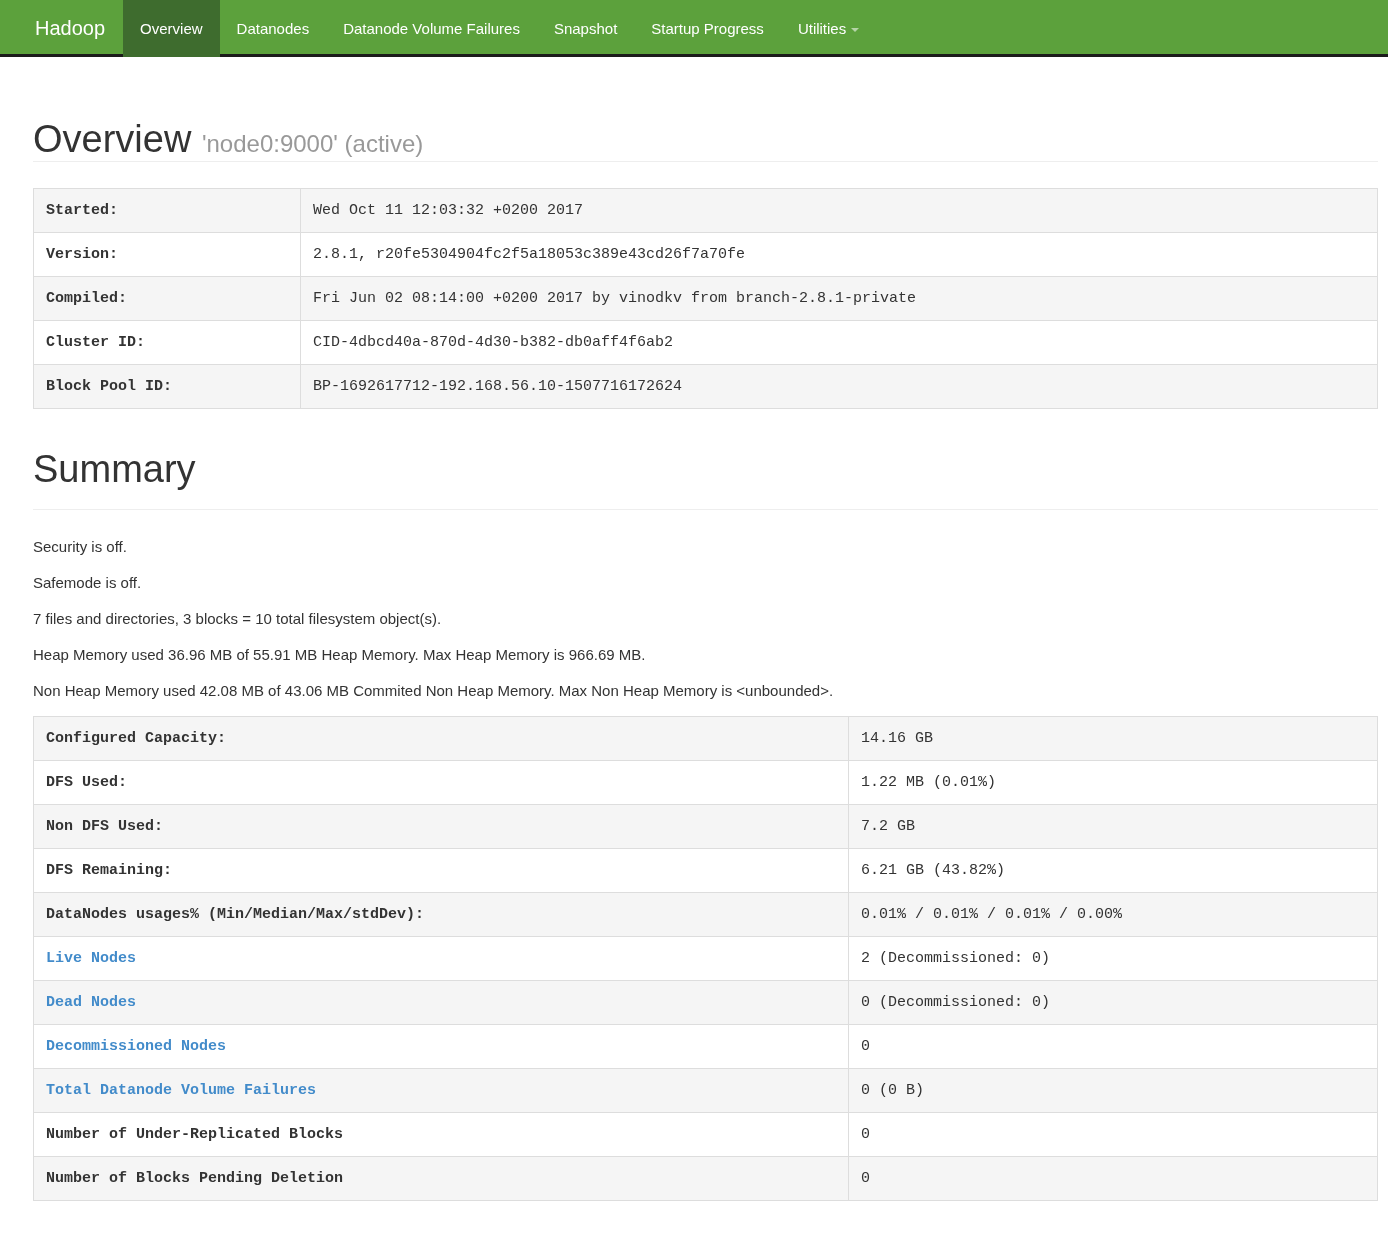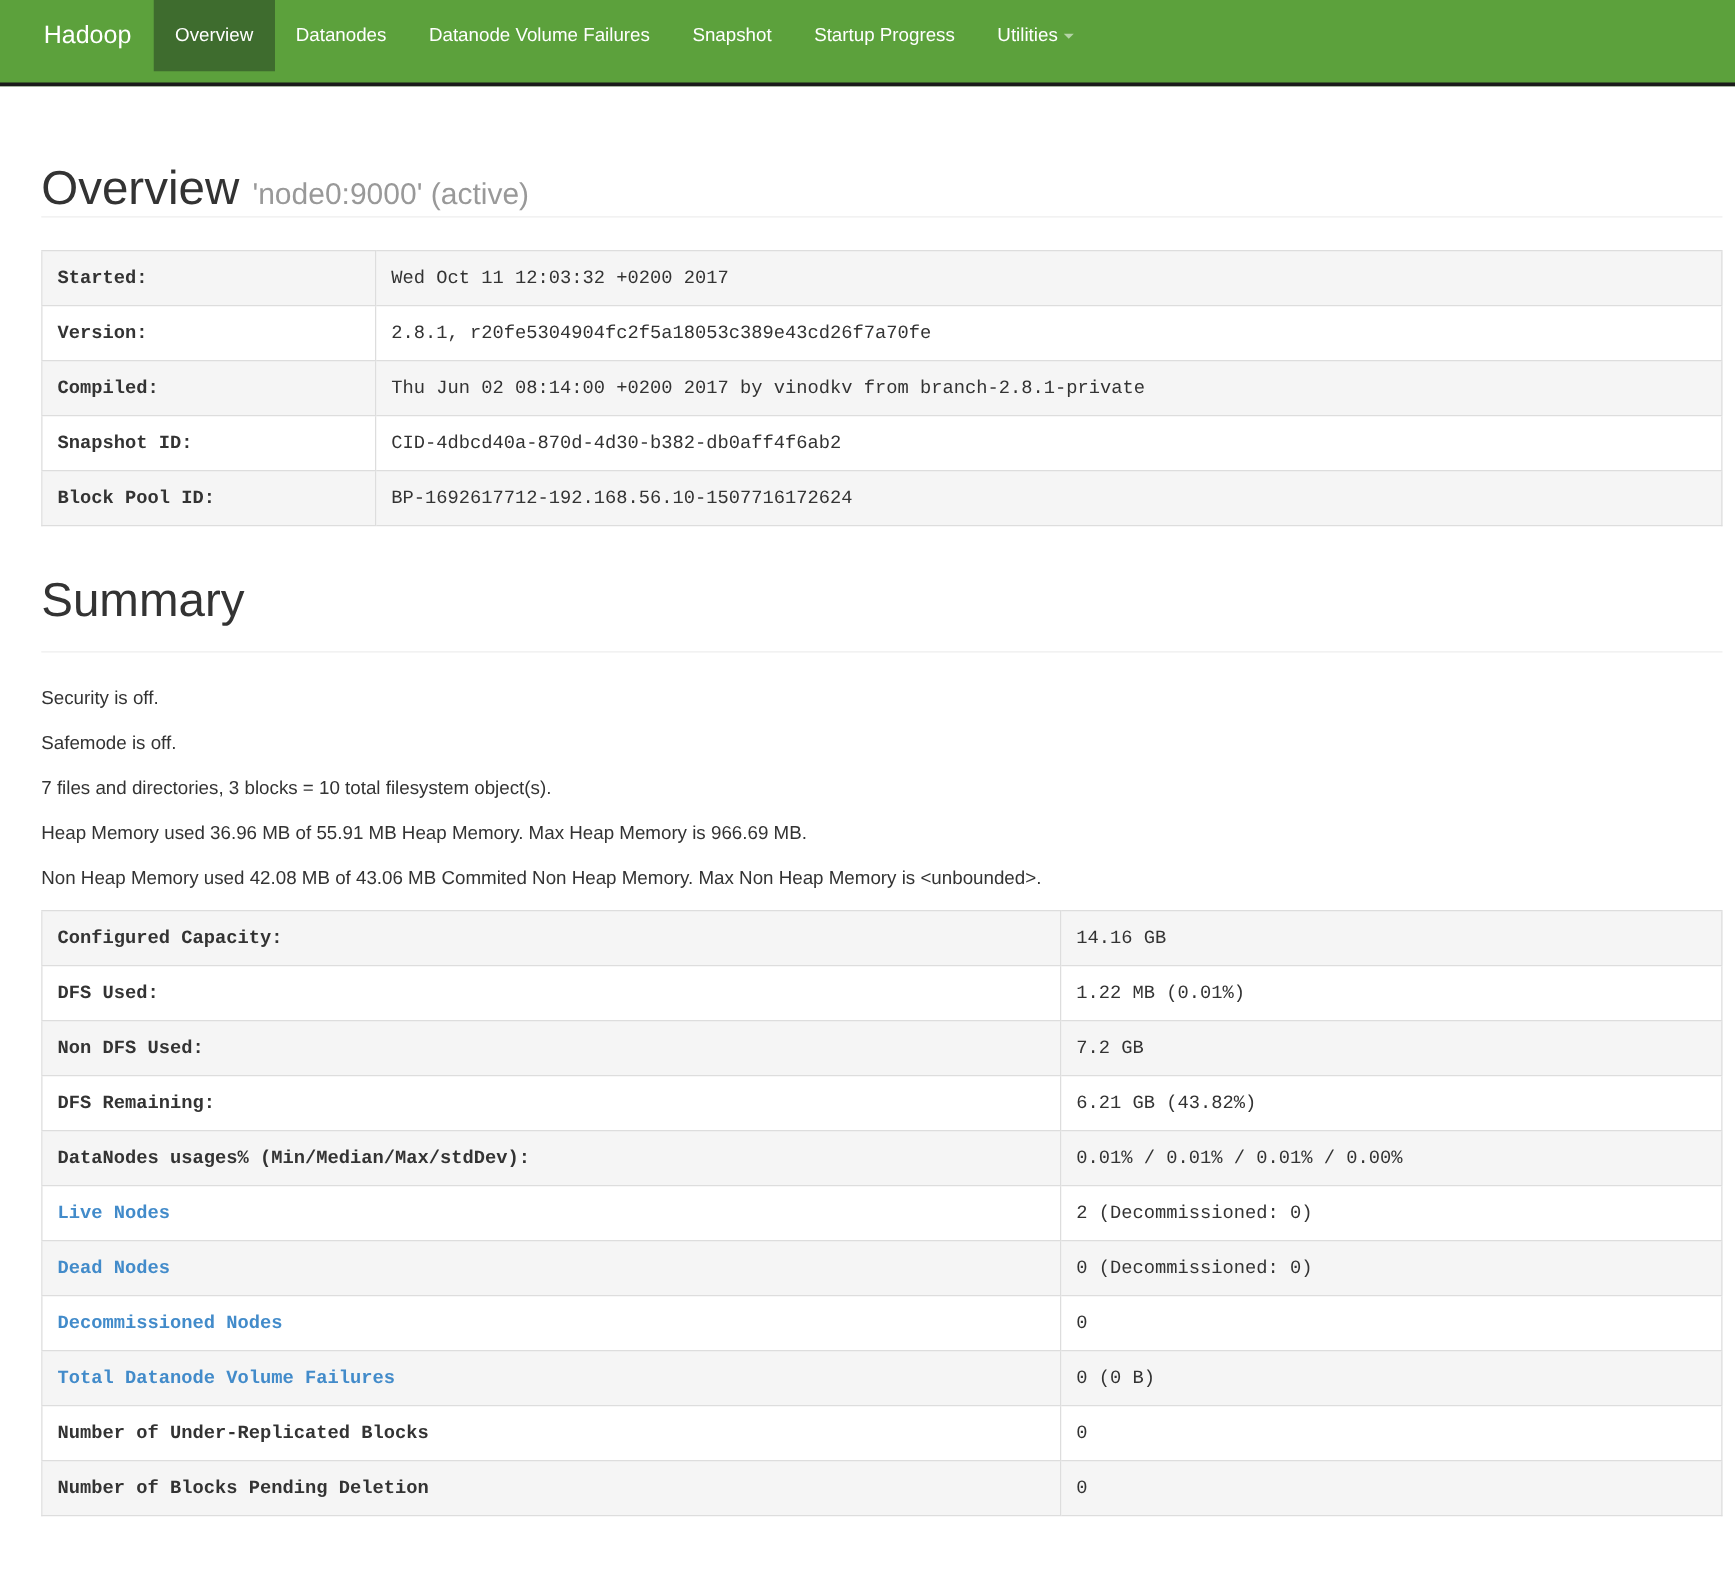--- a/index.html
+++ b/index.html
@@ -15,21 +15,21 @@
   }
   *{box-sizing:border-box;}
   html,body{margin:0;padding:0;}
   body{
     width:1388px;height:1260px;overflow:hidden;background:#fff;
     font-family:"Liberation Sans","DejaVu Sans",sans-serif;
     color:var(--text-dark);font-size:15px;
   }
   
   .navbar{
-    height:69px;background:var(--navbar-green);
+    height:57px;background:var(--navbar-green);
     border-bottom:3px solid var(--navbar-dark-line);
     display:flex;align-items:stretch;white-space:nowrap;
   }
   .brand{
     color:#fff;font-size:20px;line-height:57px;
     padding:0 18px 0 35px;text-decoration:none;cursor:pointer;
   }
   .nav-list{display:flex;align-items:stretch;margin:0;padding:0;list-style:none;}
   .nav-list li{display:block;}
   .nav-list li a{
@@ -112,25 +112,25 @@
           <td>Wed Oct 11 12:03:32 +0200 2017</td>
         </tr>
 
         <tr>
           <th>Version:</th>
           <td>2.8.1, r20fe5304904fc2f5a18053c389e43cd26f7a70fe</td>
         </tr>
 
         <tr>
           <th>Compiled:</th>
-          <td>Thu Jun 02 08:14:00 +0200 2017 by vinodkv from branch-2.8.1-private</td>
-        </tr>
-
-        <tr>
-          <th>Snapshot ID:</th>
+          <td>Fri Jun 02 08:14:00 +0200 2017 by vinodkv from branch-2.8.1-private</td>
+        </tr>
+
+        <tr>
+          <th>Cluster ID:</th>
           <td>CID-4dbcd40a-870d-4d30-b382-db0aff4f6ab2</td>
         </tr>
 
         <tr>
           <th>Block Pool ID:</th>
           <td>BP-1692617712-192.168.56.10-1507716172624</td>
         </tr>
       </tbody>
   </table>
 

